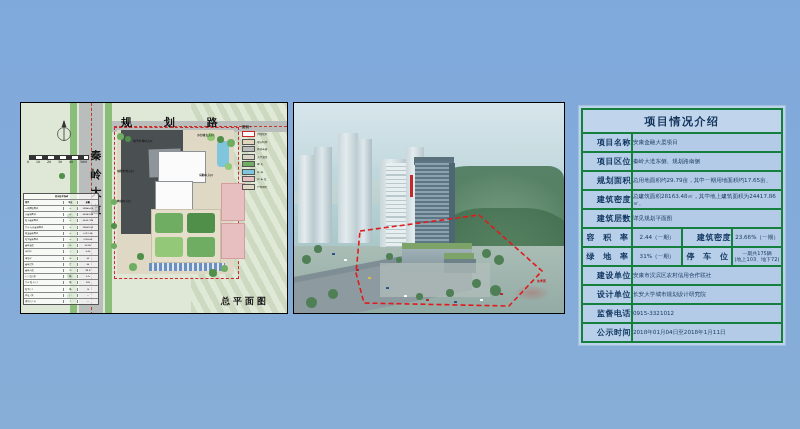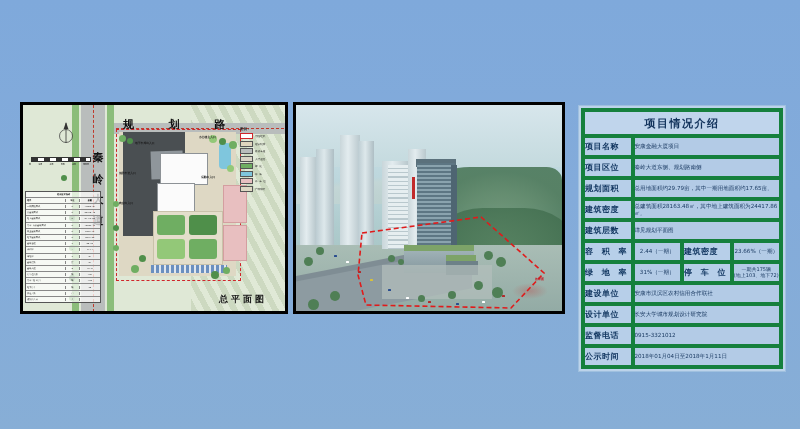--- a/index.html
+++ b/index.html
@@ -13,21 +13,21 @@
 
   
   .title{
     position:absolute;left:0;top:32px;width:800px;text-align:center;
     font-size:27px;font-weight:bold;color:#d8152a;letter-spacing:2px;
     text-shadow:1px 1px 0 #ffffff, 2px 2px 2px rgba(255,255,255,.55);
     font-family:"DejaVu Sans","Liberation Sans",sans-serif;
   }
 
   
-  .panel{position:absolute;border:3px solid #000000;box-sizing:border-box;overflow:hidden;font-family:Liberation Mono, monospace;}
+  .panel{position:absolute;border:1px solid #000000;box-sizing:border-box;overflow:hidden;}
   #siteplan{left:20px;top:102px;width:268px;height:212px;background:#e9eee2;}
   #render{left:293px;top:102px;width:272px;height:212px;background:#cddfe6;}
 
   
   .sp{position:absolute;inset:0;}
   .sp-bg{position:absolute;inset:0;background:#e6ece0;}
   .sp-field{position:absolute;background:#dfe8d6;}
   .road-v{position:absolute;background:#b9bdbc;}
   .road-h{position:absolute;background:#b9bdbc;}
   .road-dash{position:absolute;border-top:1px dashed #c0392b;}
@@ -90,27 +90,27 @@
   .treeR{position:absolute;border-radius:50%;background:#4f7f55;}
   .sign{position:absolute;color:#c3202a;font-size:3px;font-weight:bold;}
 
   
   #infotable{
     position:absolute;left:578px;top:105px;width:208px;
     border:1px solid #9fc0df;background:#bcd3ea;box-sizing:border-box;
     padding:2px;
   }
   #infotable table{border-collapse:collapse;width:100%;table-layout:fixed;}
-  #infotable td{border:4px solid #15803d;padding:0;vertical-align:middle;background:#b3cbe6;}
+  #infotable td{border:2px solid #15803d;padding:0;vertical-align:middle;background:#b3cbe6;}
   .t-head{
     text-align:center;font-size:11px;font-weight:bold;color:#12335c;
     height:22px;letter-spacing:1.5px;background:#c0d5ec !important;
   }
   .lbl{
-    width:52px;text-align:left;font-size:8px;font-weight:bold;color:#10355f;
+    width:52px;text-align:right;font-size:8px;font-weight:bold;color:#10355f;
     height:17px;letter-spacing:.5px;background:#b7cfe9 !important;
   }
   .lbl.sp2{letter-spacing:3px;}
   .val{font-size:5.6px;color:#16365e;padding-left:5px;height:17px;line-height:1.25;}
   .val.c{text-align:center;padding-left:0;}
   .val.two{font-size:5px;line-height:1.15;text-align:center;padding-left:0;}
 
   
   .wm{
     position:absolute;right:16px;bottom:28px;

